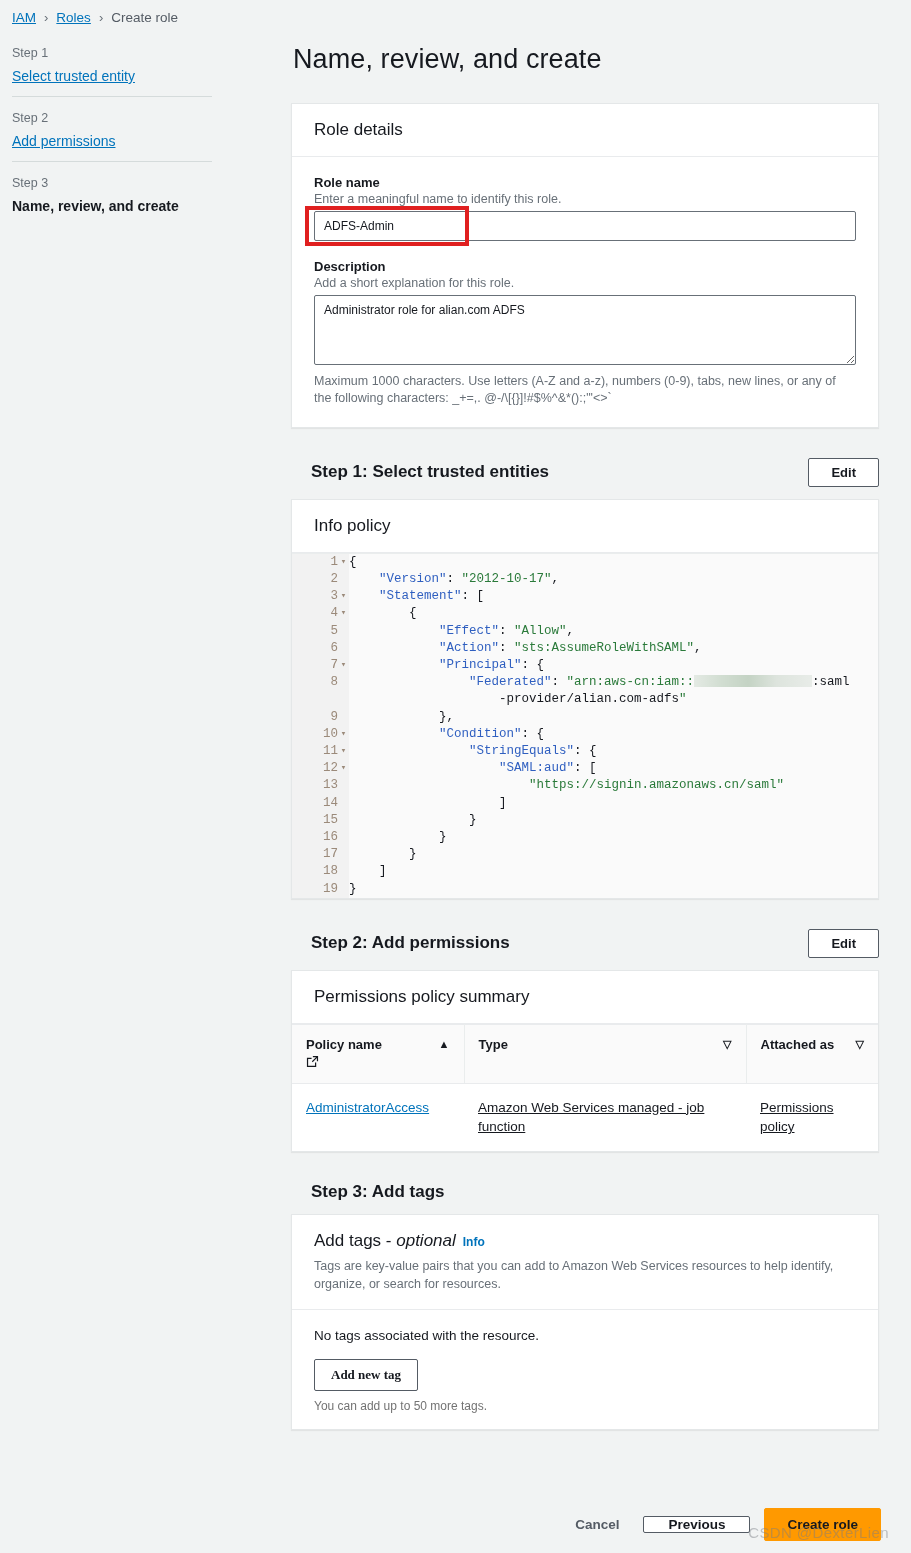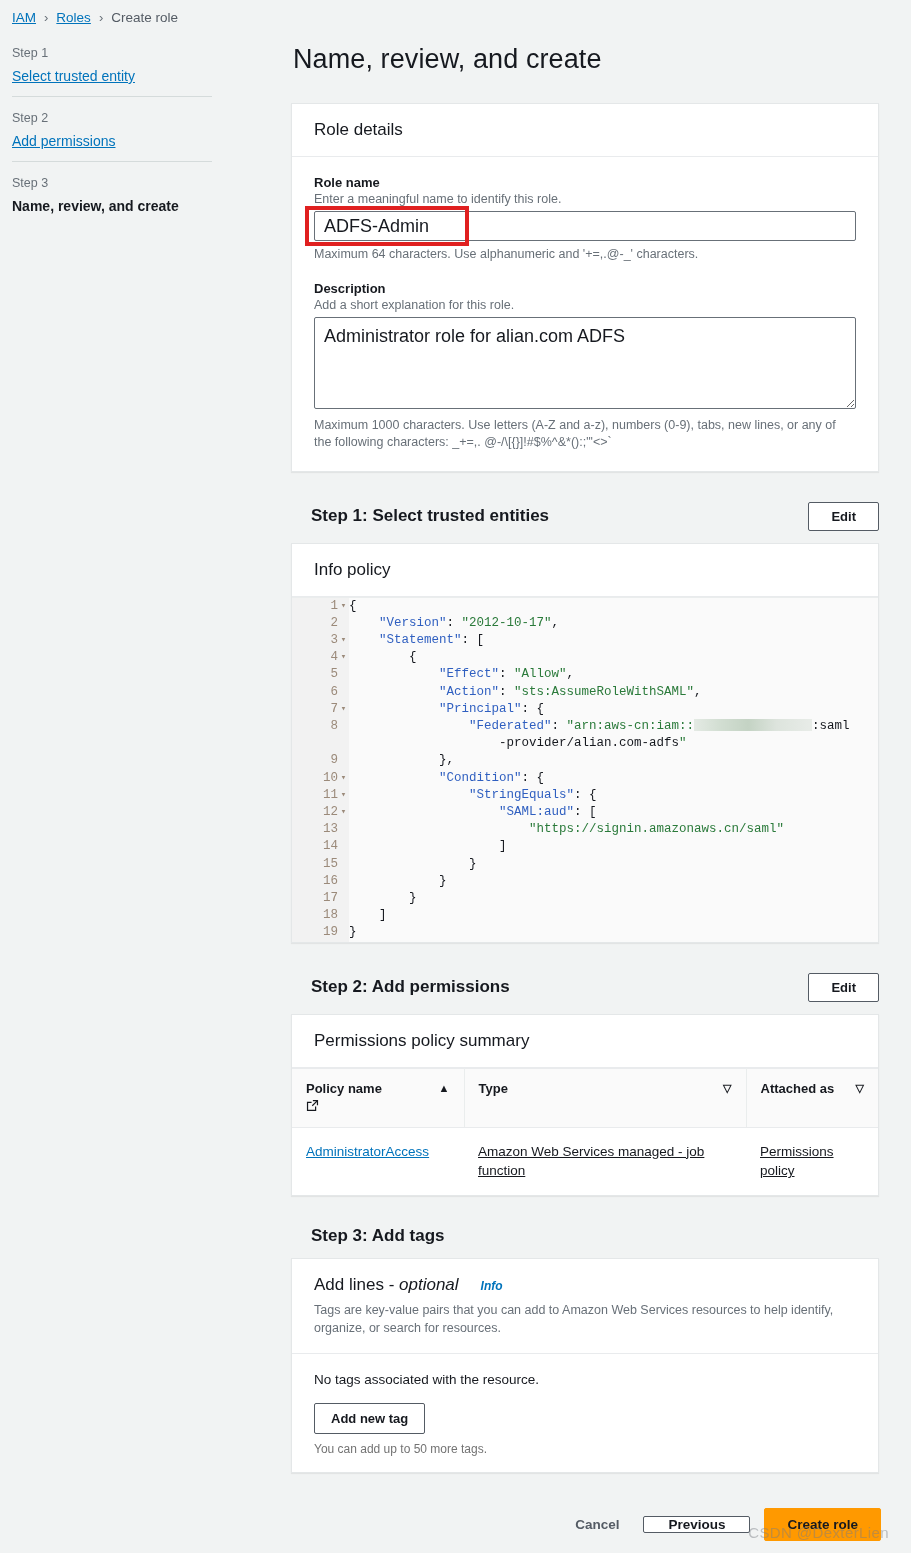--- a/index.html
+++ b/index.html
@@ -54,27 +54,27 @@
   .field-label { font-weight: bold; font-size: 13px; color:#16191f; margin-bottom: 2px; }
   .field-desc { font-size: 12.5px; color:#687078; margin-bottom: 5px; }
   .field-hint { font-size: 12.5px; color:#687078; margin-top: 5px; line-height: 1.35; }
 
   input.text-input, textarea.text-area {
     width: 100%;
     border: 1px solid #687078;
     border-radius: 2px;
     padding: 6px 9px;
     font-family: "Liberation Sans", sans-serif;
-    font-size: 18px;
+    font-size: 12px;
     color: #16191f;
     background: #fff;
     outline: none;
   }
   input.text-input { height: 30px; }
-  textarea.text-area { height: 92px; resize: vertical; line-height: 1.4; }
+  textarea.text-area { height: 70px; resize: vertical; line-height: 1.4; }
 
   .redbox {
     position: absolute;
     border: 4px solid #e02020;
     pointer-events: none;
     z-index: 5;
   }
 
   
   .section-head {
@@ -155,25 +155,25 @@
     vertical-align: top;
     line-height: 1.45;
     text-decoration: underline;
   }
   .policy-link { color:#0073bb; text-decoration: underline; cursor:pointer; word-break: break-all; }
 
   
   .tags-head { padding: 16px 22px 16px 22px; border-bottom:1px solid #e9ebed; }
   .tags-title { font-size: 17px; color:#16191f; }
   .tags-title i { font-style: italic; }
-  .info-link { color:#0073bb; font-size:12px; font-weight:bold; text-decoration:none; cursor:pointer; margin-left:22px;font-style:italic; }
+  .info-link { color:#0073bb; font-size:12px; font-weight:bold; text-decoration:none; cursor:pointer; margin-left:7px; }
   .tags-sub { font-size:12.5px; color:#687078; margin-top:6px; line-height:1.45; }
   .tags-body { padding: 18px 22px 16px 22px; }
   .no-tags { font-size: 13.5px; color:#16191f; margin-bottom: 16px; }
-  .btn-addtag { padding: 7px 16px; }
+  .btn-addtag { padding: 7px 16px; font-family: Liberation Serif, serif; }
   .tags-foot { font-size:12px; color:#737373; margin-top:8px; }
 
   
   .footer {
     position: absolute; right: 30px; top: 1508px;
     display: flex; align-items: center; gap: 14px;
   }
   .btn-cancel { background:none; border:none; color:#545b64; font-weight:bold; font-size:13.5px; cursor:pointer; padding:8px 10px; font-family:"Liberation Sans",sans-serif; }
   .btn-prev { padding: 0 24px; font-size:13.5px; }
   .btn-create {
@@ -225,21 +225,20 @@
   <div class="card" style="position:relative;">
     <div class="card-head">
       <h2>Role details</h2>
     </div>
     <div class="card-body">
 
       <div style="position:relative;">
         <div class="field-label">Role name</div>
         <div class="field-desc">Enter a meaningful name to identify this role.</div>
         <input class="text-input" type="text" value="ADFS-Admin" style="">
-        <div class="field-hint">Maximum 64 characters. Use alphanumeric and '+=,.@-_' characters.</div>
         <div class="redbox" style="left:-9px; top:31px; width:164px; height:40px;"></div>
       </div>
 
       <div style="margin-top:18px;">
         <div class="field-label">Description</div>
         <div class="field-desc">Add a short explanation for this role.</div>
         <textarea class="text-area" style="">Administrator role for alian.com ADFS</textarea>
         <div class="field-hint">Maximum 1000 characters. Use letters (A-Z and a-z), numbers (0-9), tabs, new lines, or any of the following characters: _+=,. @-/\[{}]!#$%^&amp;*():;"'&lt;&gt;`</div>
       </div>
 
@@ -362,21 +361,21 @@
     </table>
   </div>
 
   <div class="section-head">
     <h3>Step 3: Add tags</h3>
   </div>
 
   <div class="card">
     <div class="tags-head">
       <div class="tags-title">
-        <span>Add lines - </span><i>optional</i><a class="info-link">Info</a>
+        <span>Add tags - </span><i>optional</i><a class="info-link">Info</a>
       </div>
       <div class="tags-sub">Tags are key-value pairs that you can add to Amazon Web Services resources to help identify, organize, or search for resources.</div>
     </div>
     <div class="tags-body">
       <div class="no-tags">No tags associated with the resource.</div>
       <button class="btn btn-addtag">Add new tag</button>
       <div class="tags-foot">You can add up to 50 more tags.</div>
     </div>
   </div>
 

